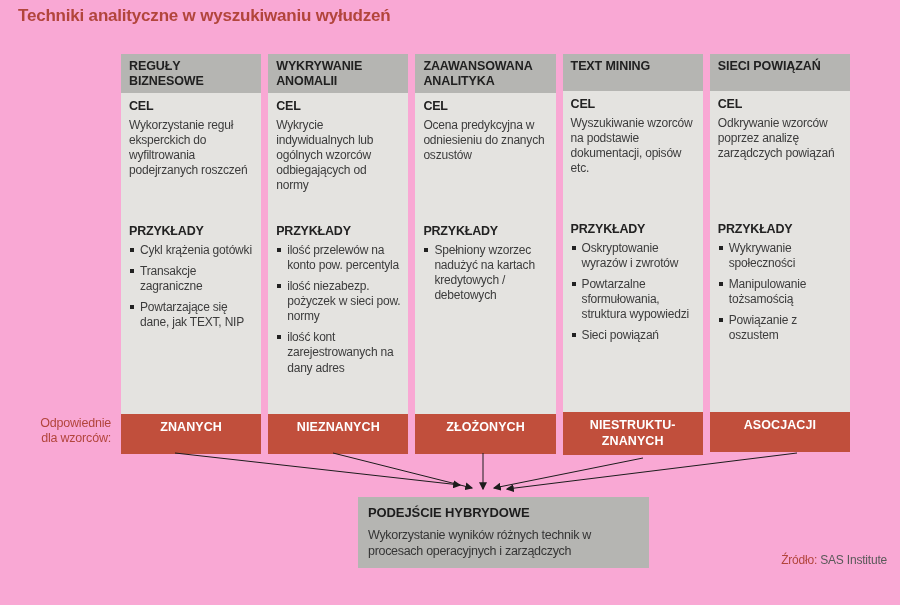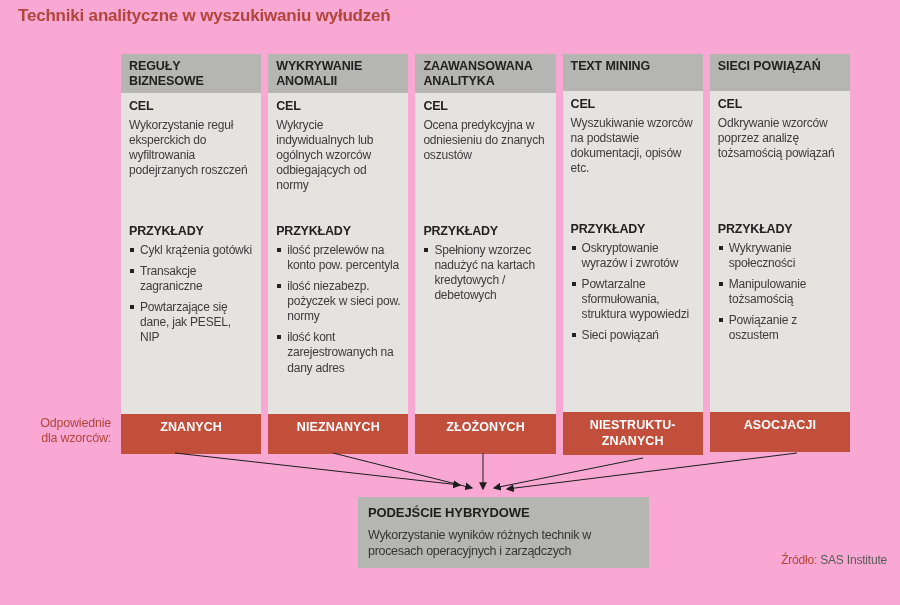--- a/index.html
+++ b/index.html
@@ -79,21 +79,21 @@
       <div class="col-header">REGUŁY BIZNESOWE</div>
       <div class="col-body">
         <div class="goal-sec">
           <div class="sec-label">CEL</div>
           <div>Wykorzystanie reguł eksperckich do wyfiltrowania podejrzanych roszczeń</div>
         </div>
         <div class="sec-label">PRZYKŁADY</div>
         <ul class="examples">
           <li>Cykl krążenia gotówki</li>
           <li>Transakcje zagraniczne</li>
-          <li>Powtarzające się dane, jak PESEL, NIP</li>
+          <li>Powtarzające się dane, jak TEXT, NIP</li>
         </ul>
       </div>
       <div class="banner">ZNANYCH</div>
     </div>
 
     <div class="col">
       <div class="col-header">WYKRYWANIE ANOMALII</div>
       <div class="col-body">
         <div class="goal-sec">
           <div class="sec-label">CEL</div>
@@ -140,21 +140,21 @@
       </div>
       <div class="banner">NIESTRUKTU-
 ZNANYCH</div>
     </div>
 
     <div class="col">
       <div class="col-header">SIECI POWIĄZAŃ</div>
       <div class="col-body">
         <div class="goal-sec">
           <div class="sec-label">CEL</div>
-          <div>Odkrywanie wzorców poprzez analizę tożsamością powiązań</div>
+          <div>Odkrywanie wzorców poprzez analizę zarządczych powiązań</div>
         </div>
         <div class="sec-label">PRZYKŁADY</div>
         <ul class="examples">
           <li>Wykrywanie społeczności</li>
           <li>Manipulowanie tożsamością</li>
           <li>Powiązanie z oszustem</li>
         </ul>
       </div>
       <div class="banner">ASOCJACJI</div>
     </div>

